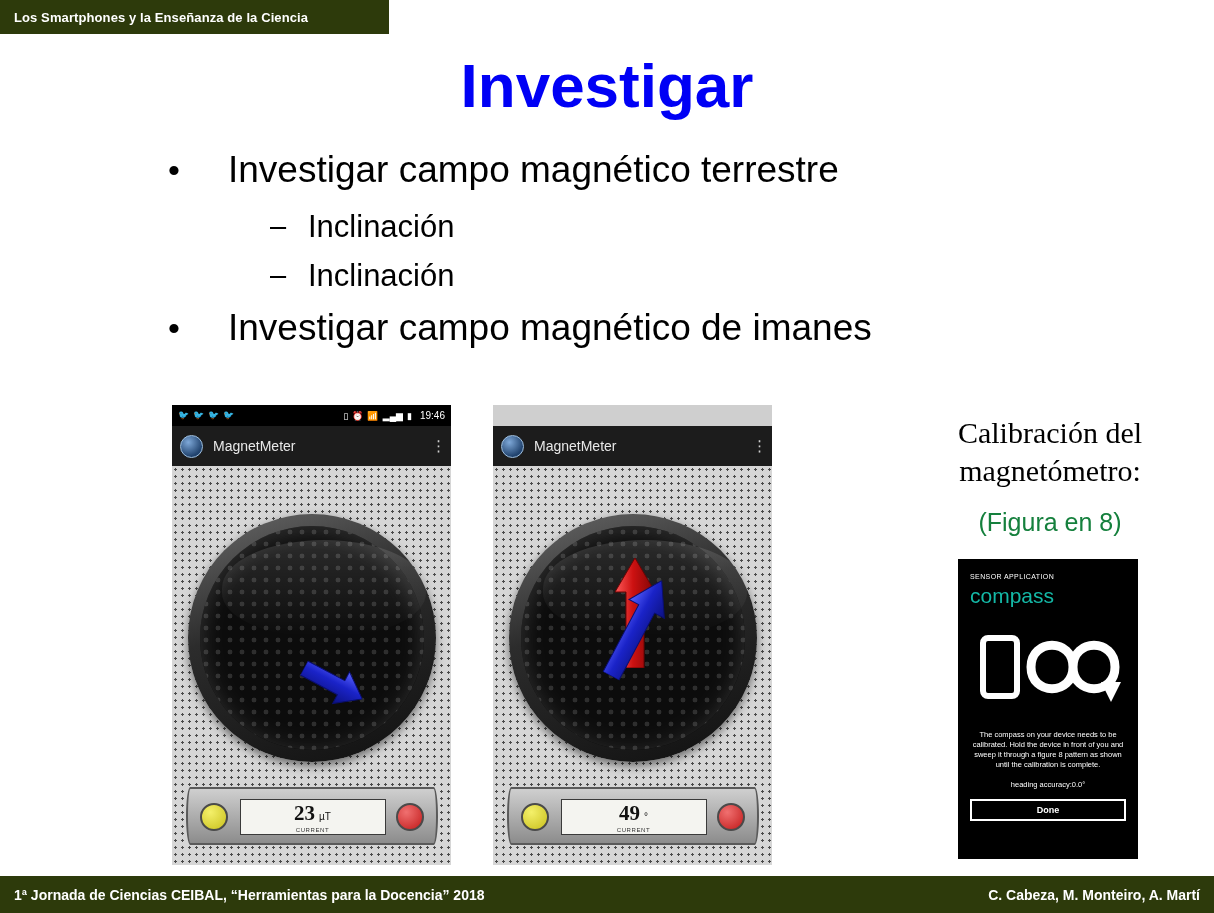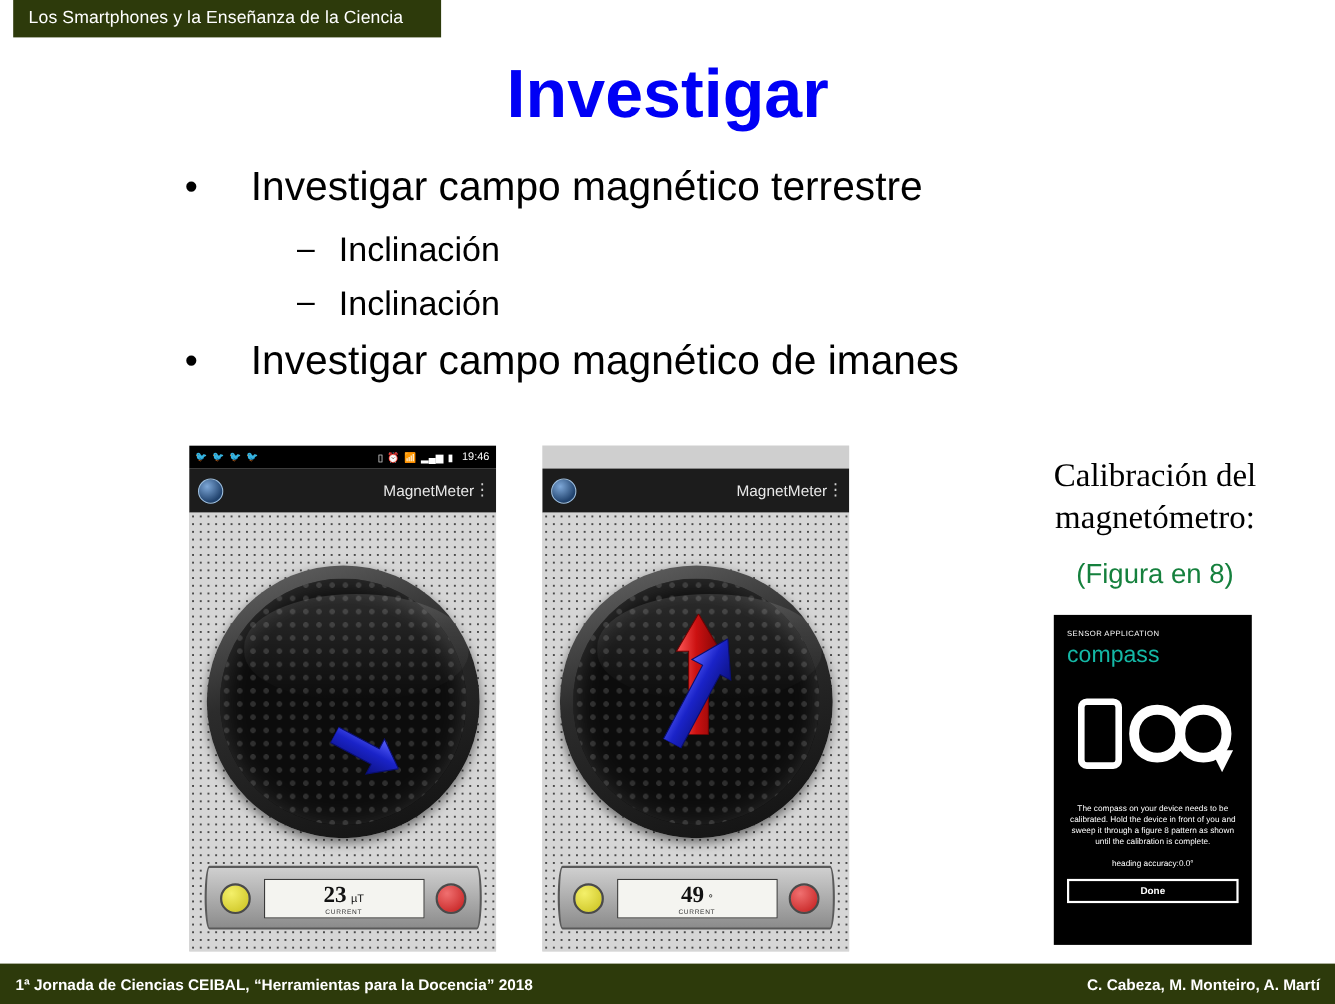--- a/index.html
+++ b/index.html
@@ -11,28 +11,28 @@
     height: 913px;
     background: #ffffff;
     font-family: "Liberation Sans", sans-serif;
     overflow: hidden;
     position: relative;
   }
 
   
   .header-tab {
     position: absolute;
-    left: 12px;
+    left: 0;
     top: 0;
     width: 389px;
     height: 34px;
     background: #2d3a0b;
     color: #ffffff;
-    font-size: 16px;
-    font-weight: normal;
+    font-size: 13px;
+    font-weight: bold;
     display: flex;
     align-items: center;
     padding-left: 14px;
     box-sizing: border-box;
     letter-spacing: 0.1px;
   }
 
   
   .slide-title {
     position: absolute;
@@ -147,21 +147,20 @@
     border-radius: 50%;
     background: radial-gradient(circle at 35% 30%, #7ea8d8, #21436e 70%);
     border: 1px solid #9fc0e0;
     flex: 0 0 auto;
   }
   .app-bar .app-title {
     color: #e8e8e8;
     font-size: 14px;
     margin-left: 10px;
     flex: 1;
-    text-align: right;
   }
   .app-bar .kebab {
     color: #cfcfcf;
     font-size: 15px;
     letter-spacing: 0;
     line-height: 10px;
     width: 12px;
     text-align: center;
   }
 

